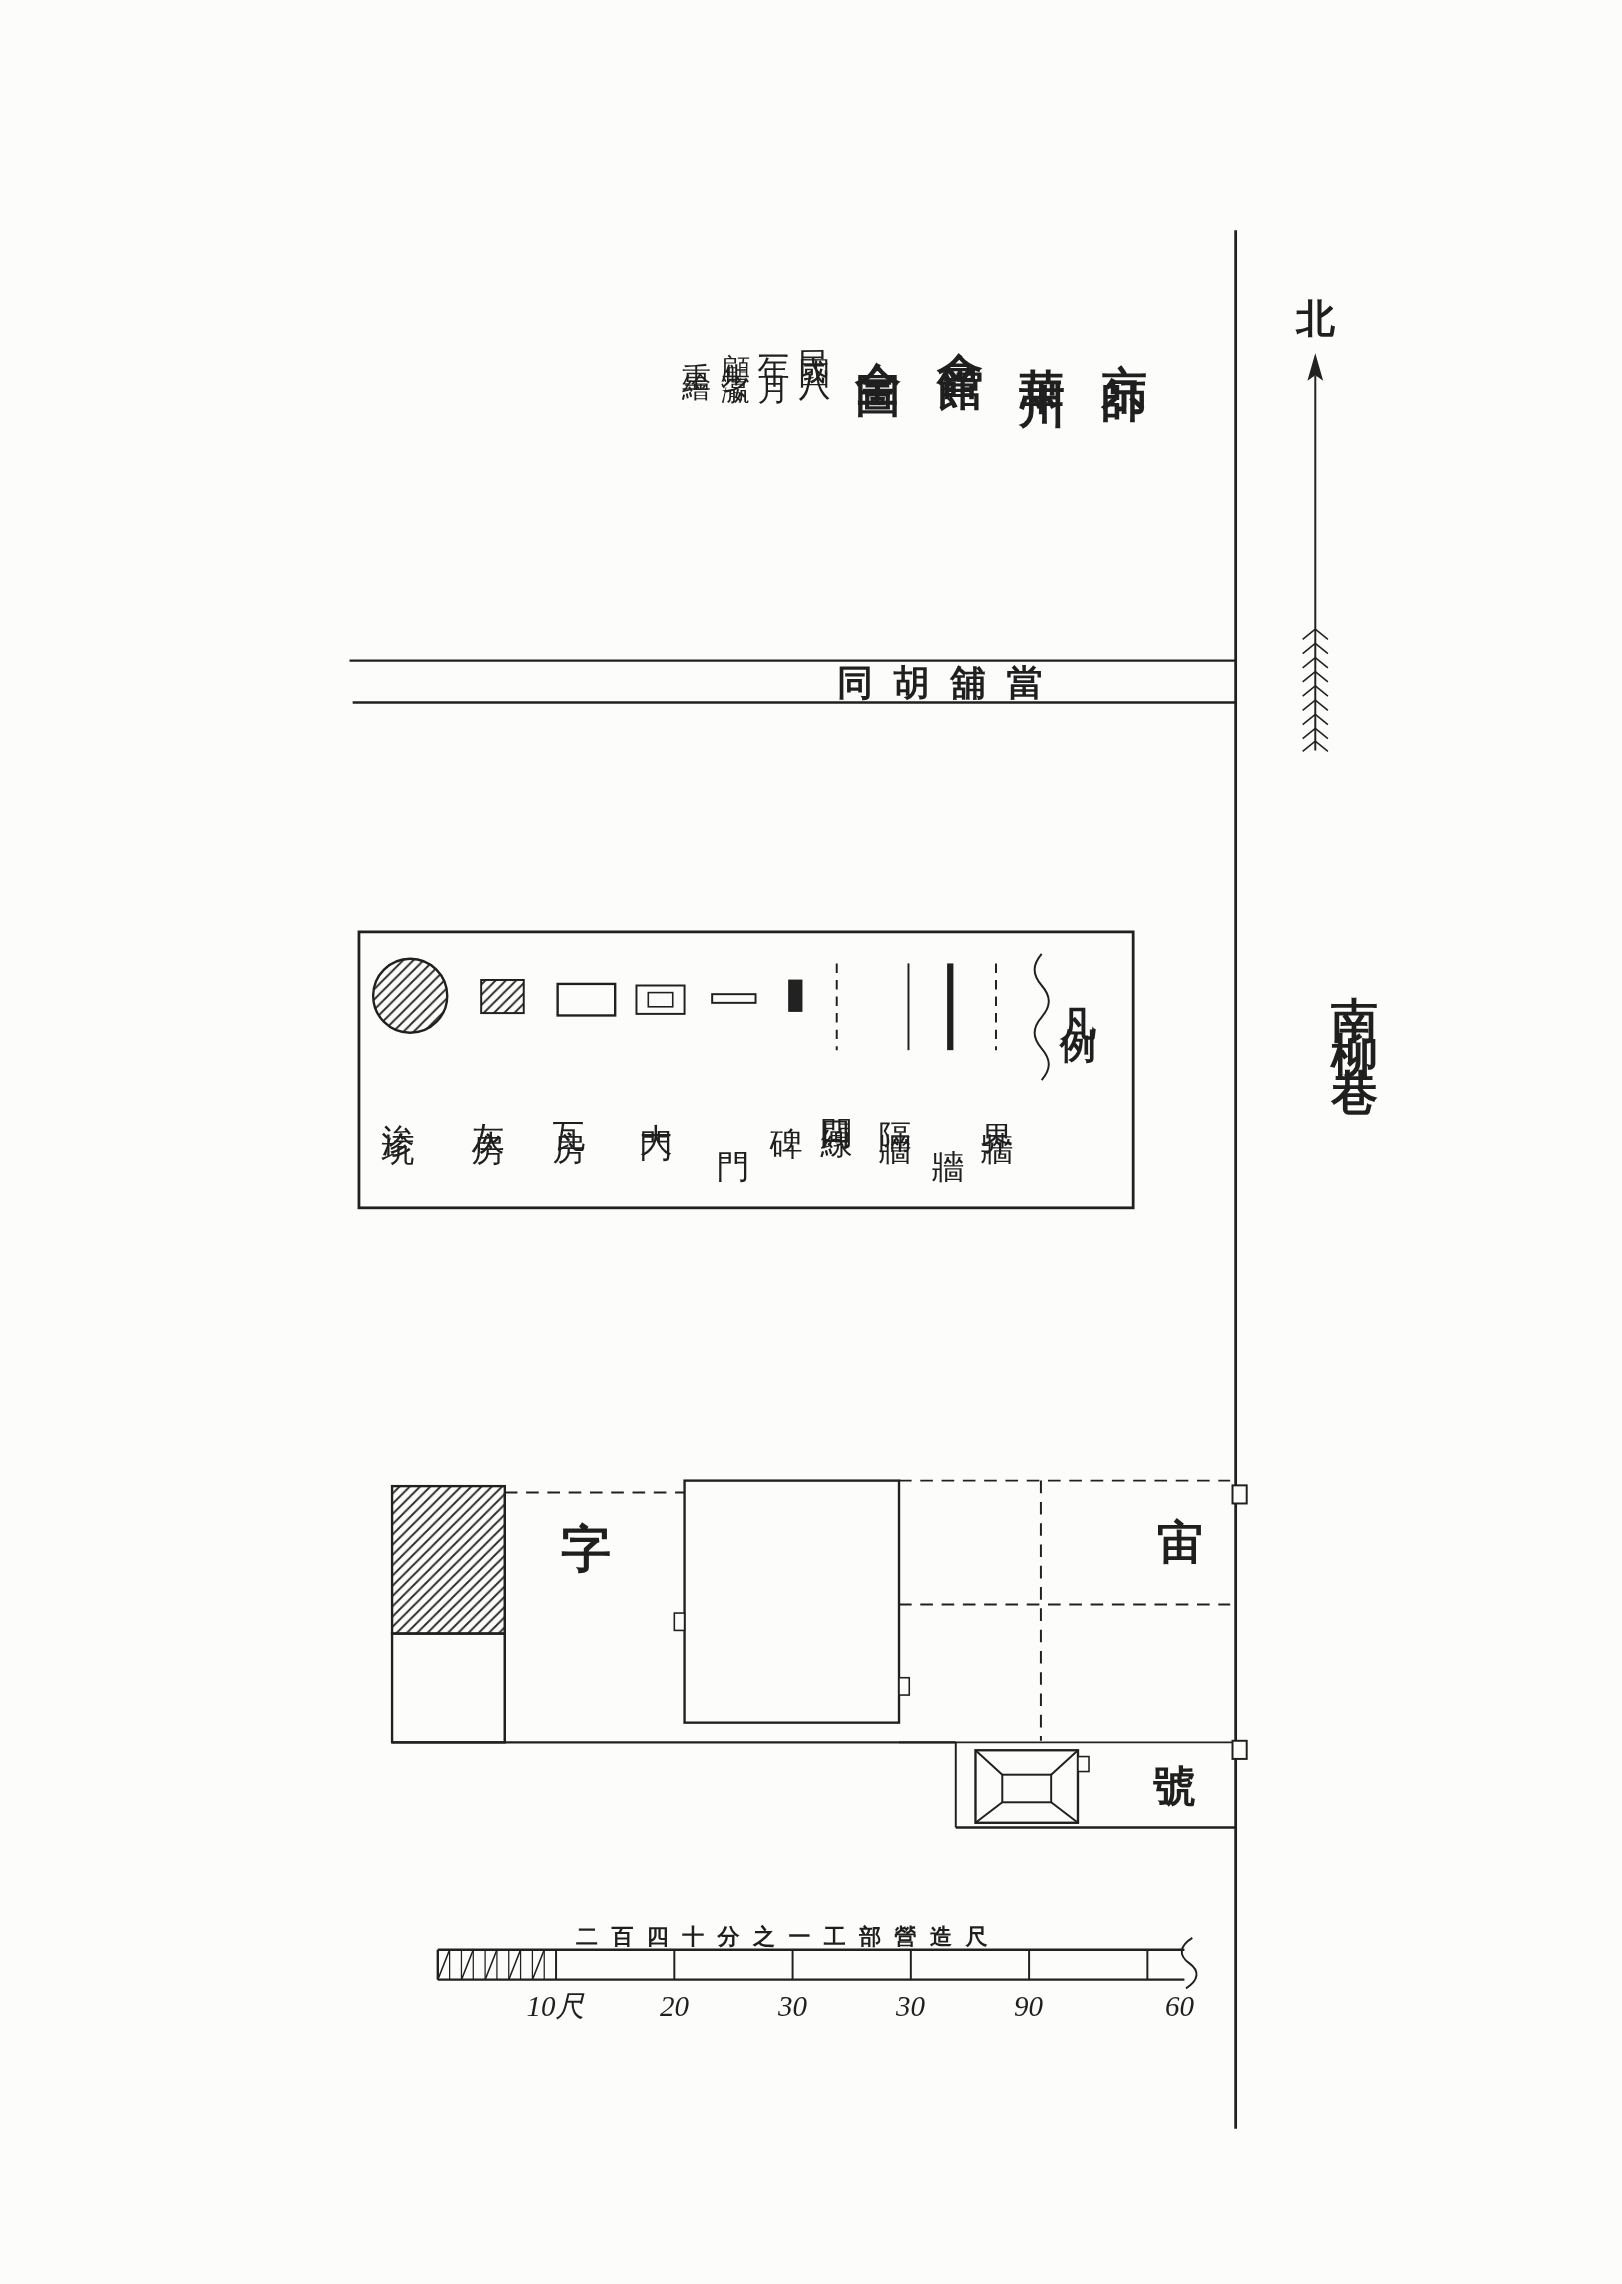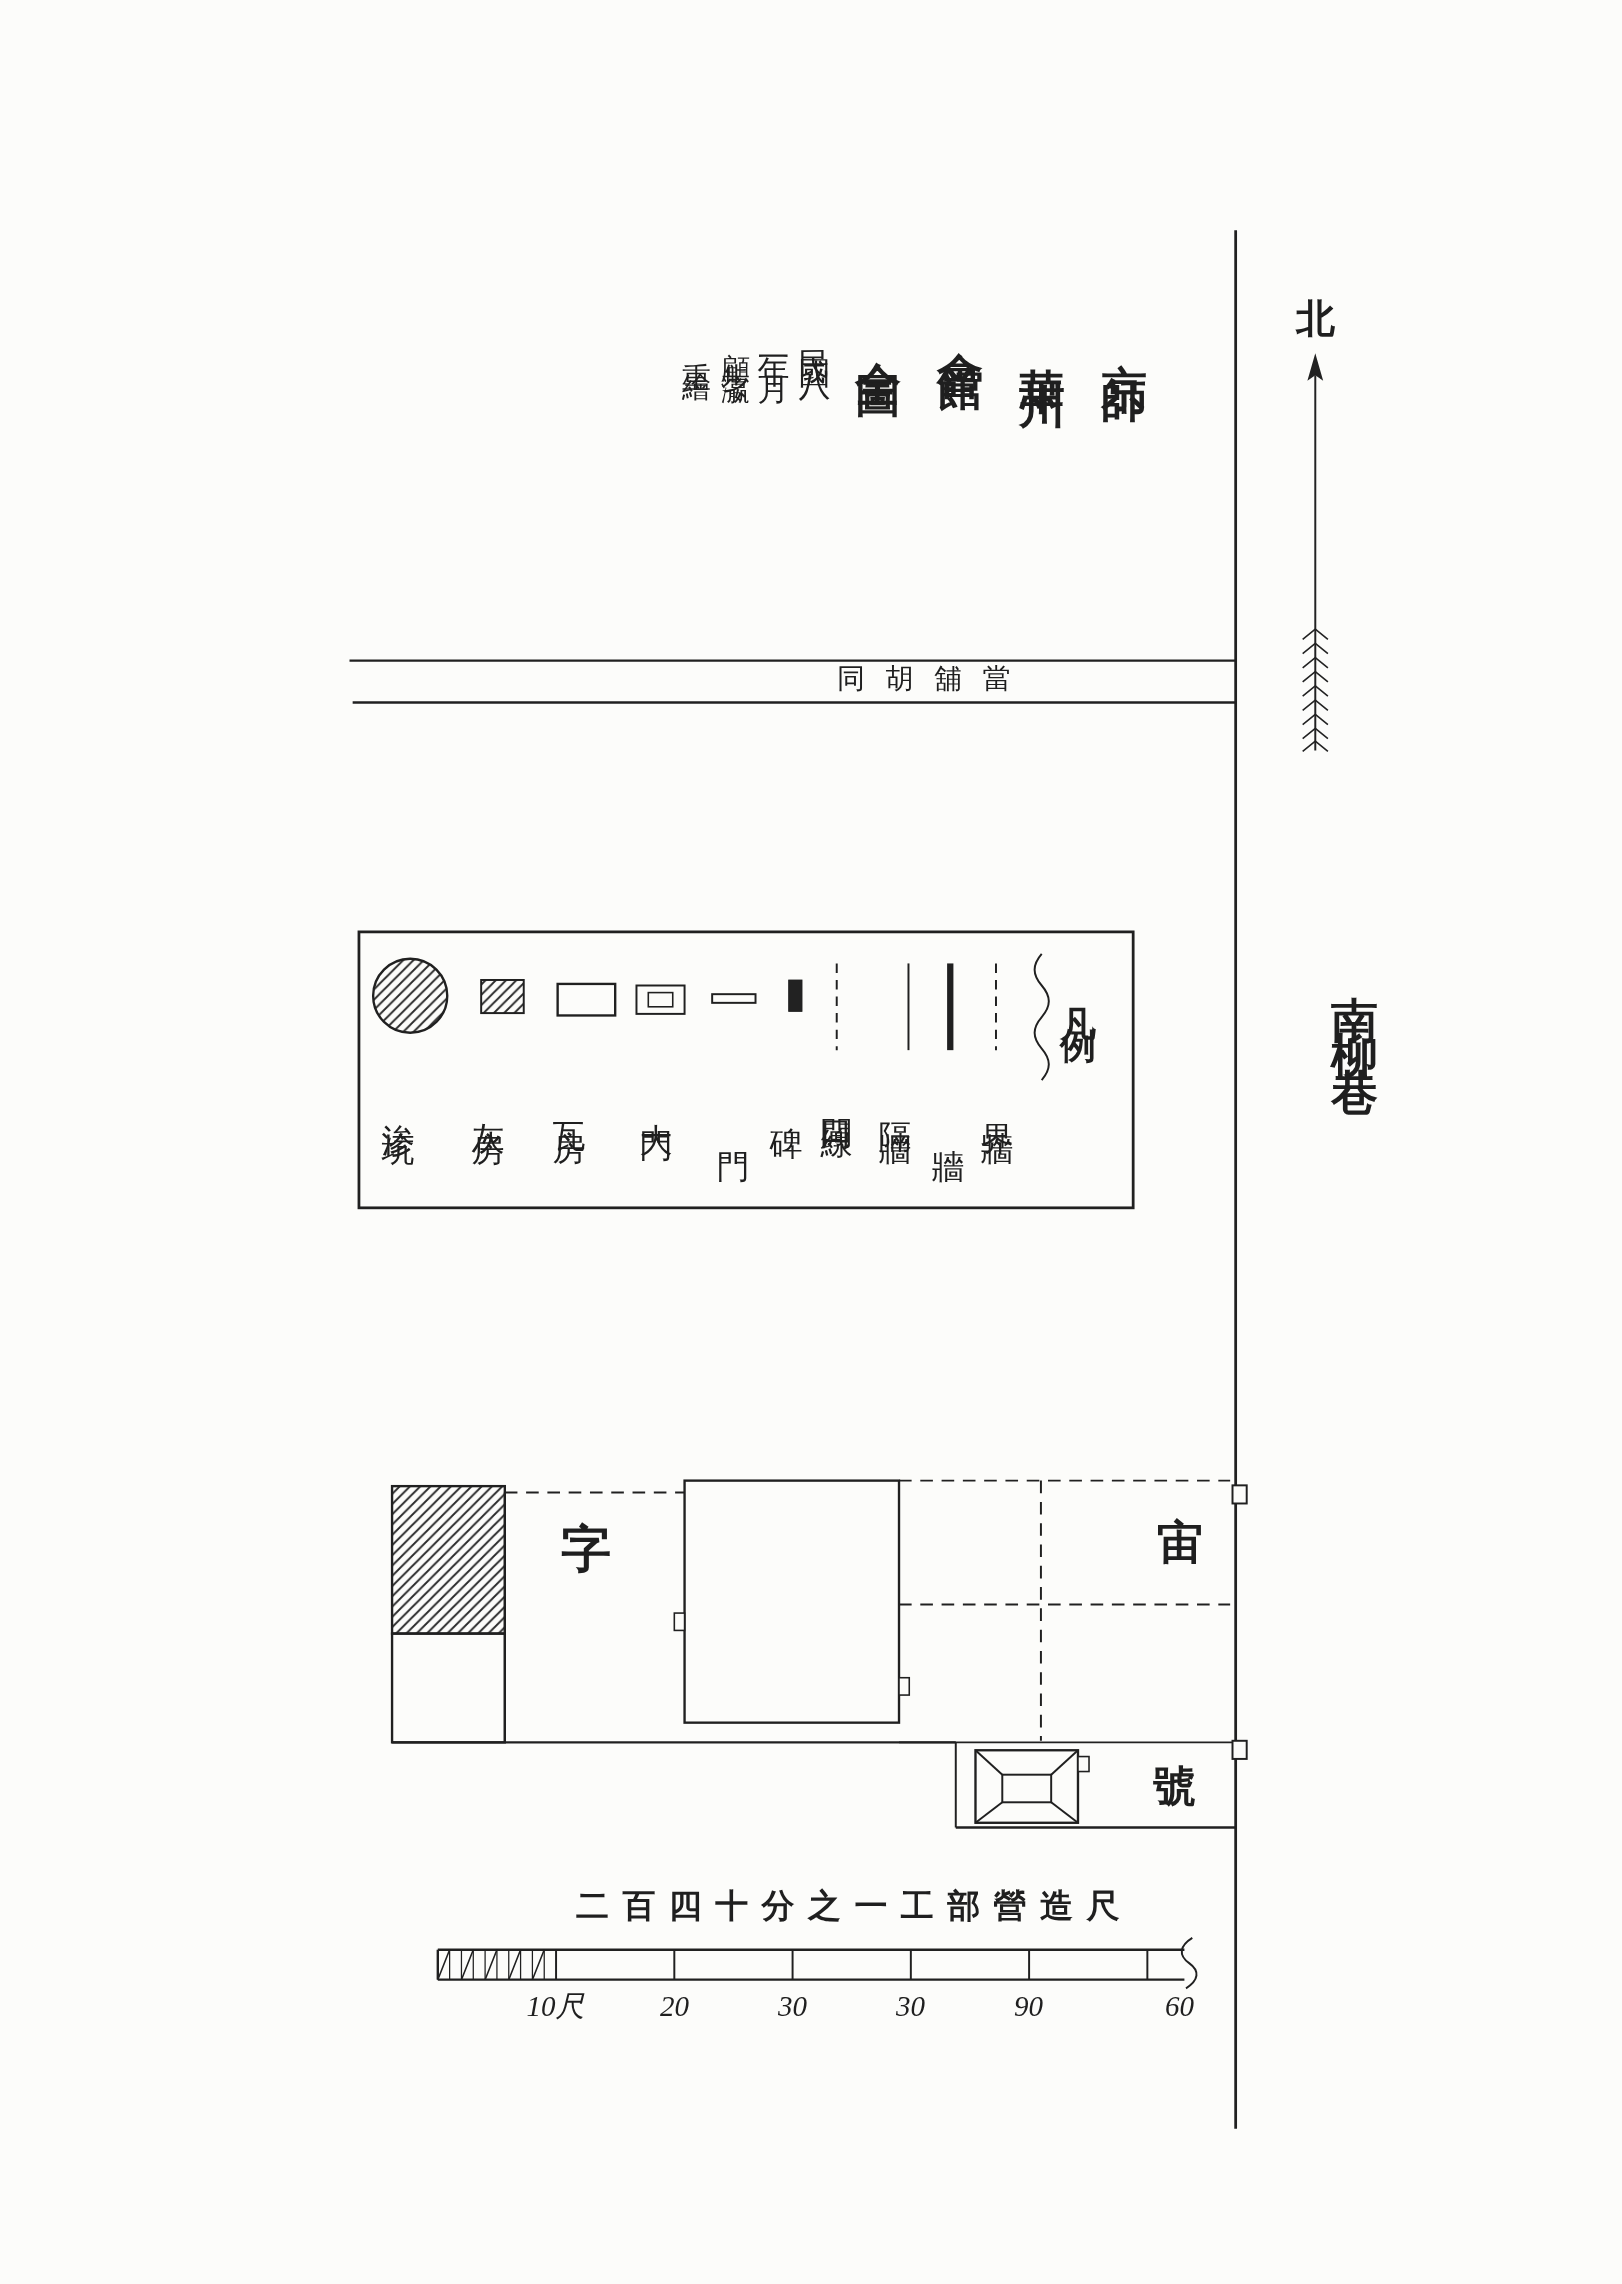--- a/index.html
+++ b/index.html
@@ -11,28 +11,28 @@
   }
   .art { position:absolute; left:0; top:0; }
   .vtext {
     position:absolute; writing-mode:vertical-rl; text-orientation:upright;
     white-space:nowrap; line-height:1;
   }
   .htext { position:absolute; white-space:nowrap; line-height:1.1; }
   .title-main  { font-size:46px; letter-spacing:14px; font-weight:bold; }
   .title-date  { font-size:32px; letter-spacing:9.5px; }
   .title-auth  { font-size:29px; letter-spacing:10.2px; }
-  .street-top  { font-size:28px; letter-spacing:20.5px; font-weight:normal; }
+  .street-top  { font-size:36px; letter-spacing:20.5px; font-weight:bold; }
   .street-right{ font-size:47px; letter-spacing:36px; font-weight:bold; }
   .north       { font-size:39px; font-weight:bold; }
   .legend-title{ font-size:36px; letter-spacing:22px; font-weight:bold; }
   .legend-lbl  { font-size:33px; letter-spacing:8px; }
   .legend-lbl3 { font-size:32px; letter-spacing:4.7px; }
   .plot-lbl    { font-weight:bold; }
-  .scale-cap   { font-size:33px; letter-spacing:13.4px; font-weight:bold; }
+  .scale-cap   { font-size:22px; letter-spacing:13.4px; font-weight:bold;margin-top:37px; }
   .scale-num   { font-size:29px; font-style:italic; width:71px; text-align:center; }
 </style>
 </head>
 <body>
 
 <div class="page">
 
   <svg class="art" width="1623" height="2284" viewBox="0 0 2058 2897">
     <defs>
       <pattern id="hatch" width="13" height="13" patternUnits="userSpaceOnUse">

